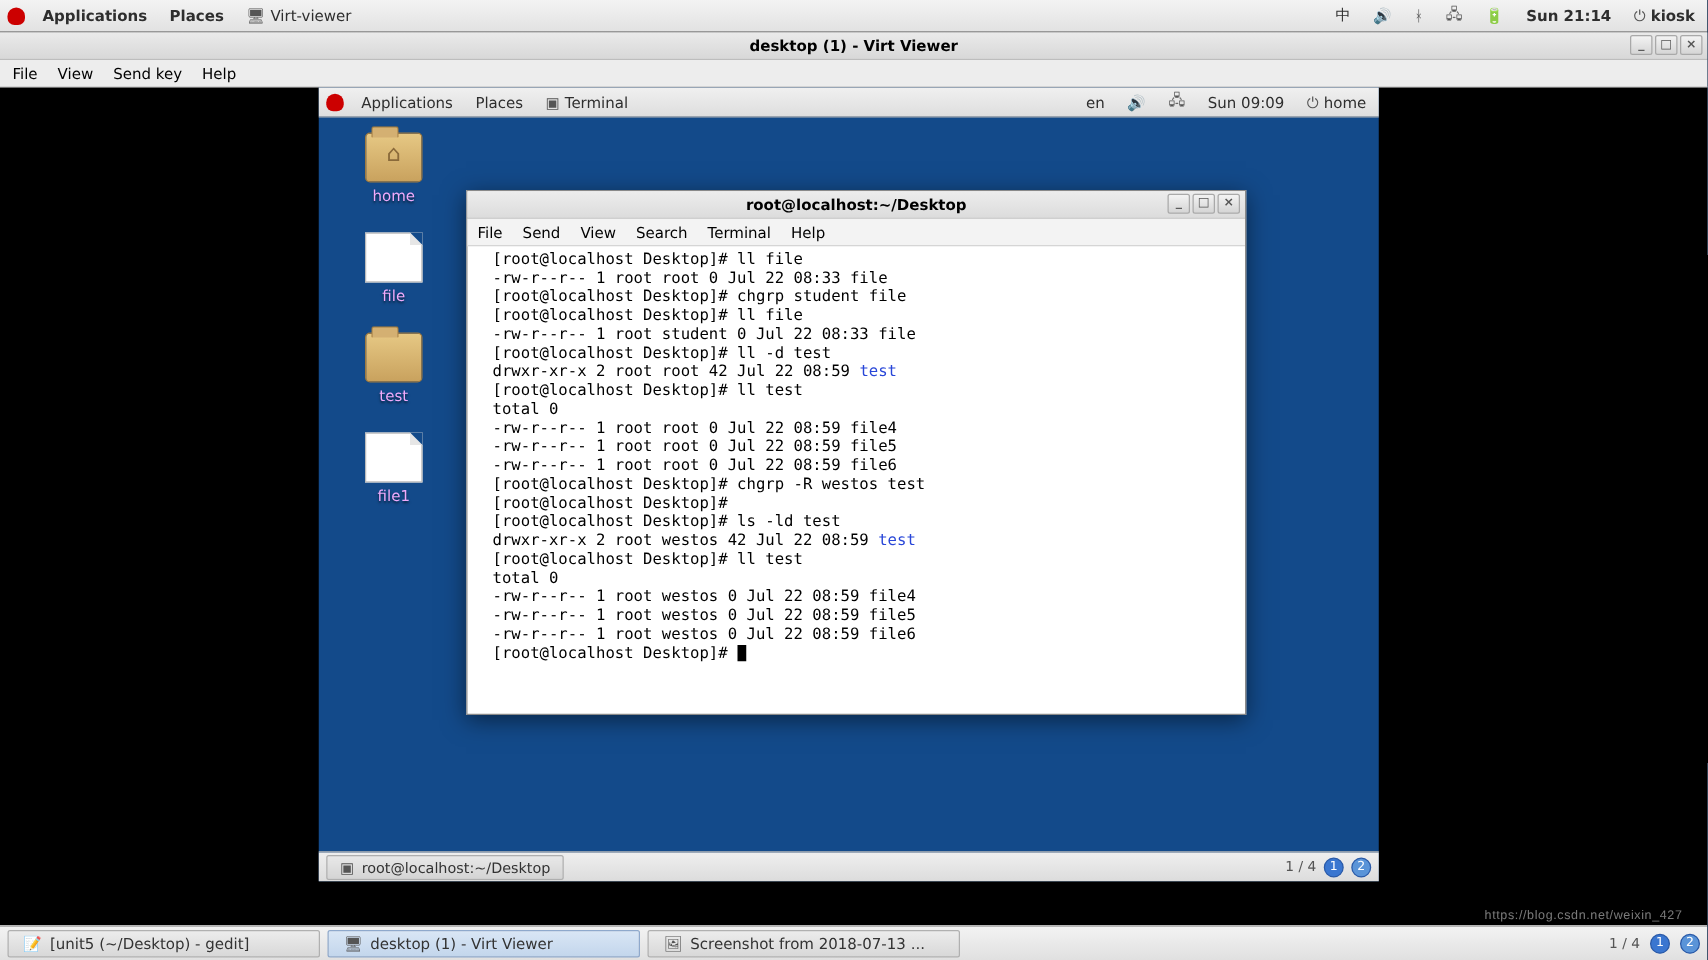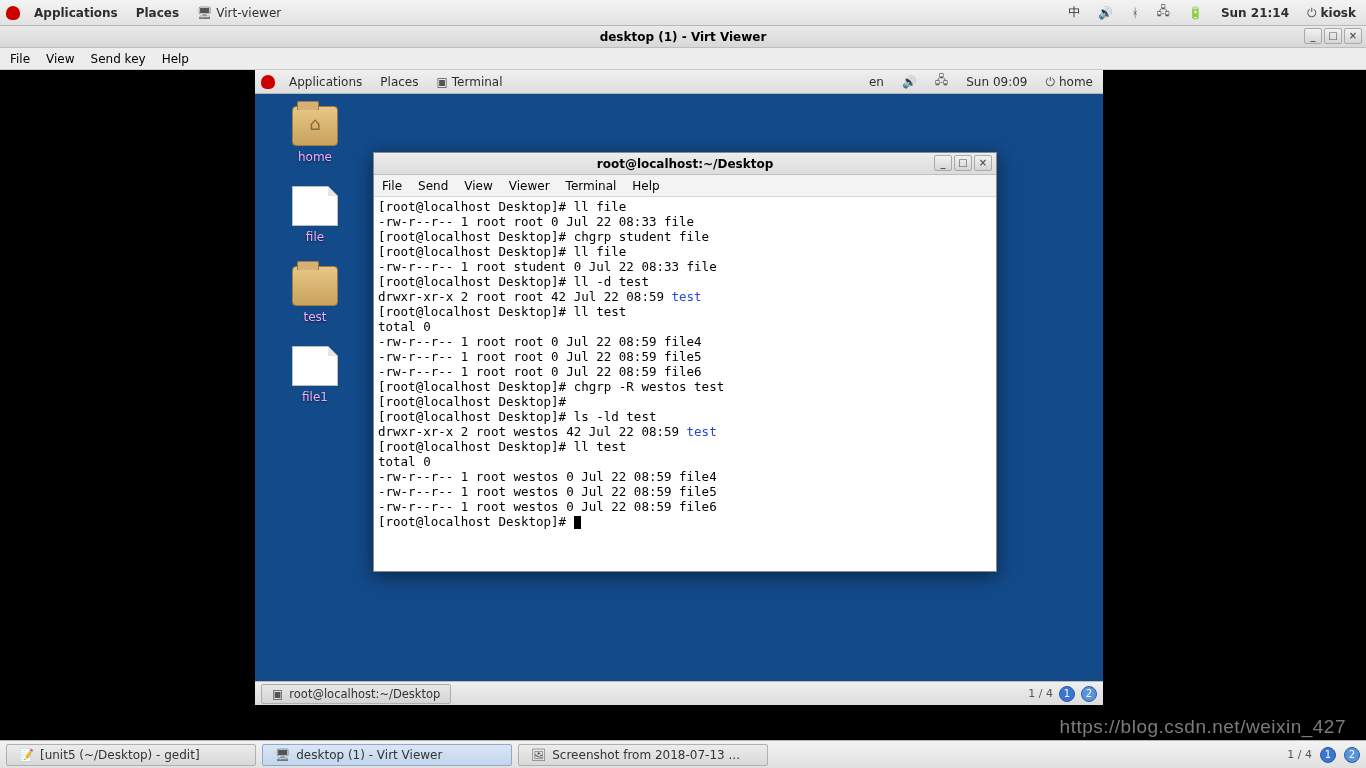--- a/index.html
+++ b/index.html
@@ -38,38 +38,38 @@
 .filedoc { background: #fff; border: 1px solid #bbb; width: 34px; height: 42px; margin: 0 auto; position: relative; }
 .filedoc::after { content:""; position:absolute; right:-1px; top:-1px; border-top:10px solid #134a8a; border-left:10px solid #e6e6e6; }
 .dicon .label { color: #f0abfc; font-size: 12px; text-shadow: 0 1px 2px rgba(0,0,0,.6); }
 
 
 .term-window { position: absolute; left: 118px; top: 82px; width: 624px; height: 420px; background: #fff; border: 1px solid #8a8a8a; box-shadow: 0 4px 18px rgba(0,0,0,.5); }
 .term-titlebar { height: 22px; background: linear-gradient(#ededed,#dcdcdc); border-bottom: 1px solid #c0c0c0; display: flex; align-items: center; justify-content: center; position: relative; font-weight: bold; font-size: 12px; }
 .term-titlebar .win-controls { position: absolute; right: 4px; top: 2px; display: flex; gap: 2px; }
 .term-menubar { height: 22px; display: flex; align-items: center; gap: 16px; padding: 0 8px; border-bottom: 1px solid #d5d5d5; background: #f3f3f3; }
 .term-menubar span { cursor: pointer; }
-.term-body { font-family: "DejaVu Sans Mono", monospace; font-size: 12.5px; line-height: 15px; padding: 2px 4px; white-space: pre; color: #000; height: calc(100% - 44px); overflow: hidden; }
+.term-body { font-family: "DejaVu Sans Mono", monospace; font-size: 12.5px; line-height: 15px; padding: 2px 20px; white-space: pre; color: #000; height: calc(100% - 44px); overflow: hidden; }
 .term-body .link { color: #2846d8; }
 .cursor { display:inline-block; width:7px; height:13px; background:#000; vertical-align:text-bottom; }
 
 
 .guest-taskbar { position: absolute; left: 0; bottom: 0; width: 100%; height: 24px; background: linear-gradient(#efefef,#dcdcdc); border-top: 1px solid #b8b8b8; display: flex; align-items: center; padding: 0 6px; gap: 6px; }
 .task-item { display:flex; align-items:center; gap:6px; padding: 2px 10px; background: linear-gradient(#e8e8e8,#d4d4d4); border:1px solid #aeaeae; border-radius:2px; cursor:pointer; font-size:11.5px; color:#333;}
 .pager { margin-left:auto; display:flex; align-items:center; gap:6px; font-size:11px; color:#555;}
 .pager-dot { width:16px; height:16px; border-radius:50%; background:#3a76d0; border:1px solid #2a5aa8; color:#fff; font-size:10px; line-height:14px; text-align:center; }
 
 
 .host-taskbar { position:absolute; left:0; bottom:0; width:100%; height:28px; background: linear-gradient(#f3f3f3,#e0e0e0); border-top:1px solid #b5b5b5; display:flex; align-items:center; padding:0 6px; gap:6px; }
 .host-task { display:flex; align-items:center; gap:6px; padding:3px 12px; min-width: 250px; background:linear-gradient(#ececec,#d8d8d8); border:1px solid #b0b0b0; border-radius:2px; cursor:pointer; font-size:12px; color:#333;}
 .host-task.active { background:linear-gradient(#d9e6f5,#c3d6ec); border-color:#8fa9cc; }
 .host-pager { margin-left:auto; display:flex; align-items:center; gap:8px; font-size:11px; color:#555; }
 .host-pager .pager-dot { background:#3a76d0; }
 
-.watermark { position:absolute; right:20px; bottom:30px; color:#dedede; font-size:19px; opacity:.55; font-family: sans-serif; letter-spacing:.5px; pointer-events:none; }
+.watermark { position:absolute; right:20px; bottom:30px; color:#dedede; font-size:10px; opacity:.55; font-family: sans-serif; letter-spacing:.5px; pointer-events:none; }
 .mini-icon { font-size: 12px; color: #555; }
 </style>
 </head>
 <body>
 
 <div class="host-panel">
   <span class="rh-hat"></span>
   <span class="item bold">Applications</span>
   <span class="item bold">Places</span>
   <span class="item">
@@ -152,21 +152,21 @@
           <div class="win-controls">
             <div class="win-btn">_</div>
             <div class="win-btn">□</div>
             <div class="win-btn">×</div>
           </div>
         </div>
         <div class="term-menubar">
           <span>File</span>
           <span>Send</span>
           <span>View</span>
-          <span>Viewer</span>
+          <span>Search</span>
           <span>Terminal</span>
           <span>Help</span>
         </div>
         <div class="term-body" id="term-body"><div><span>[root@localhost Desktop]# ll file</span></div><div><span>-rw-r--r-- 1 root root 0 Jul 22 08:33 file</span></div><div><span>[root@localhost Desktop]# chgrp student file</span></div><div><span>[root@localhost Desktop]# ll file</span></div><div><span>-rw-r--r-- 1 root student 0 Jul 22 08:33 file</span></div><div><span>[root@localhost Desktop]# ll -d test</span></div><div><span>drwxr-xr-x 2 root root 42 Jul 22 08:59 </span><span class="link">test</span></div><div><span>[root@localhost Desktop]# ll test</span></div><div><span>total 0</span></div><div><span>-rw-r--r-- 1 root root 0 Jul 22 08:59 file4</span></div><div><span>-rw-r--r-- 1 root root 0 Jul 22 08:59 file5</span></div><div><span>-rw-r--r-- 1 root root 0 Jul 22 08:59 file6</span></div><div><span>[root@localhost Desktop]# chgrp -R westos test</span></div><div><span>[root@localhost Desktop]#</span></div><div><span>[root@localhost Desktop]# ls -ld test</span></div><div><span>drwxr-xr-x 2 root westos 42 Jul 22 08:59 </span><span class="link">test</span></div><div><span>[root@localhost Desktop]# ll test</span></div><div><span>total 0</span></div><div><span>-rw-r--r-- 1 root westos 0 Jul 22 08:59 file4</span></div><div><span>-rw-r--r-- 1 root westos 0 Jul 22 08:59 file5</span></div><div><span>-rw-r--r-- 1 root westos 0 Jul 22 08:59 file6</span></div><div><span>[root@localhost Desktop]# </span><span class="cursor"></span></div></div>
       </div>
 
       <div class="guest-taskbar">
         <div class="task-item">
           <span class="mini-icon">▣</span>
           <span>root@localhost:~/Desktop</span>

